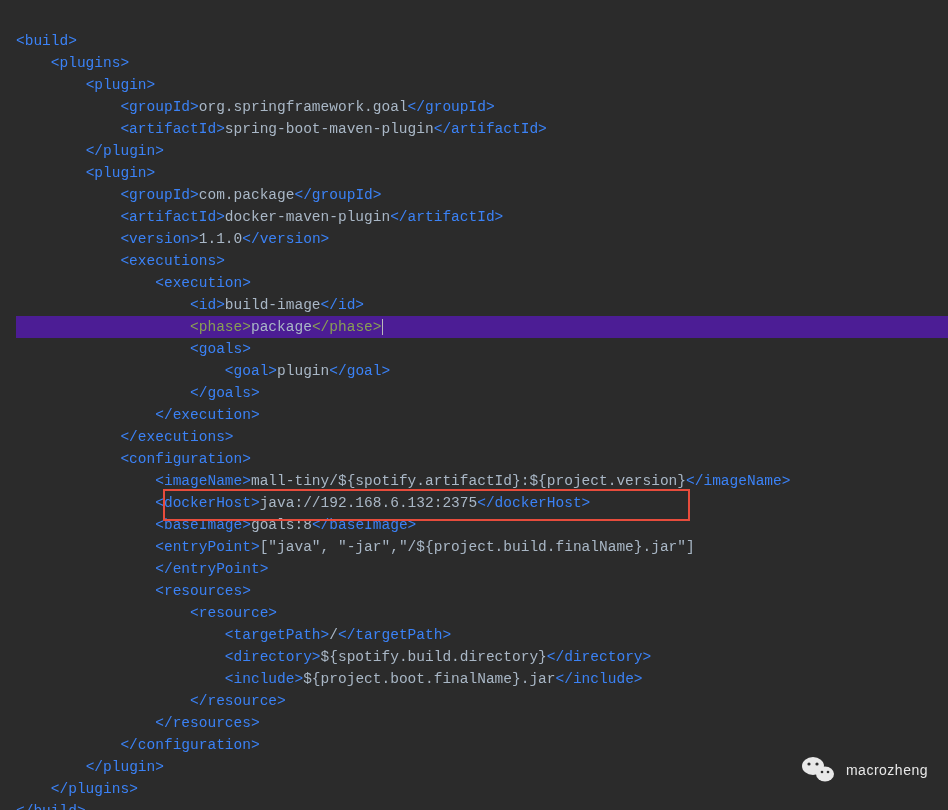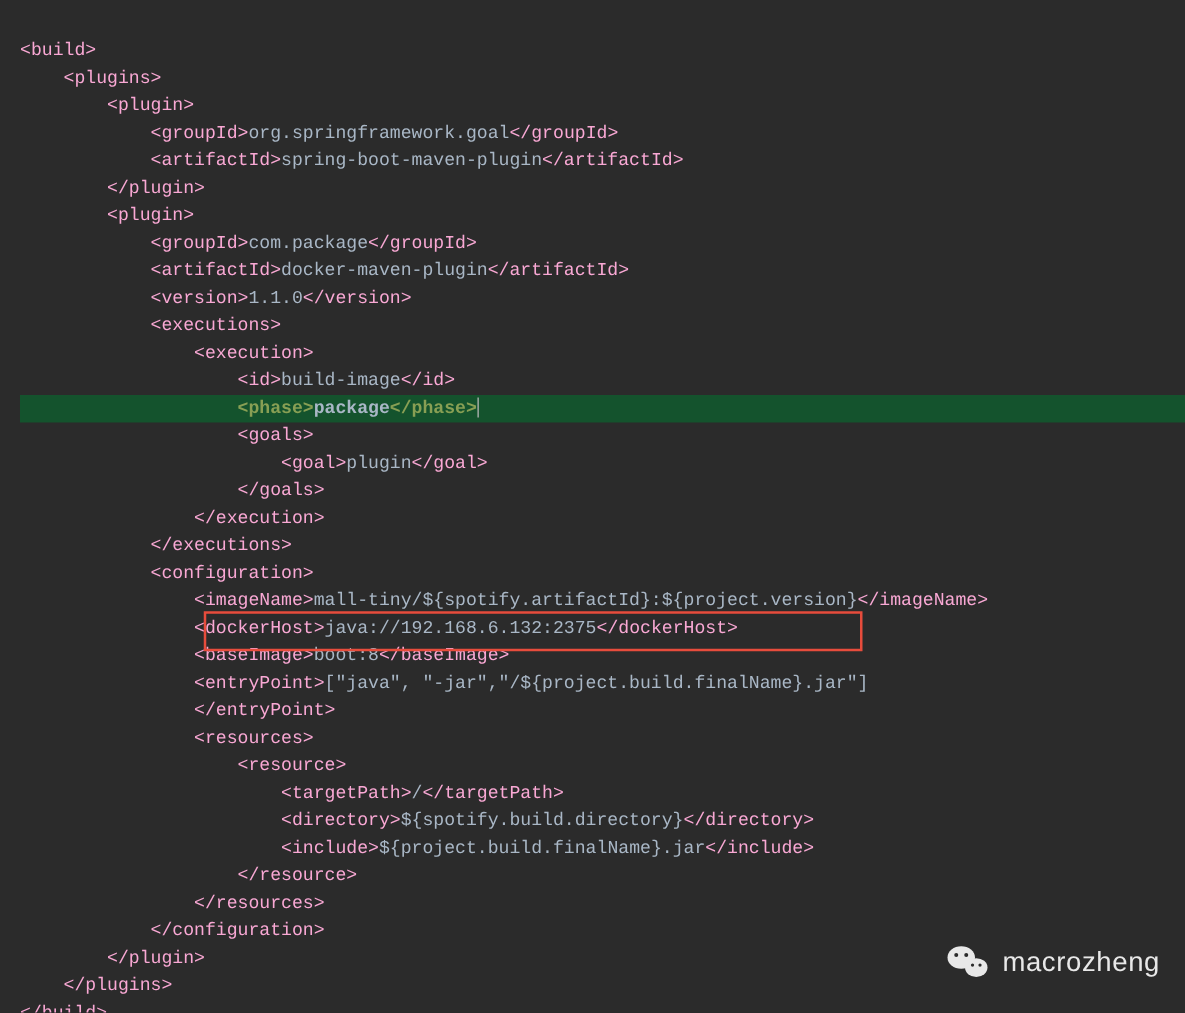--- a/index.html
+++ b/index.html
@@ -12,27 +12,26 @@
     color: #a9b7c6;
     width: 948px;
     height: 810px;
     overflow: hidden;
     position: relative;
   }
   .code {
     padding: 8px 0 0 16px;
     white-space: pre;
   }
-  .tag { color: #f9a8d4; }
+  .tag { color: #3b82f6; }
   .text { color: #a9b7c6; }
   .highlight-line {
-    background: #14532d;
+    background: #4c1d95;
     display: inline-block;
     width: 100%;
-    font-weight: bold;
   }
   .hl-tag { color: #889f54; }
   .cursor {
     display: inline-block;
     width: 1px;
     height: 16px;
     background: #bbbbbb;
     vertical-align: middle;
   }
   .redbox {
@@ -41,21 +40,21 @@
     pointer-events: none;
   }
   .watermark {
     position: absolute;
     right: 20px;
     bottom: 22px;
     display: flex;
     align-items: center;
     color: #e8e8e8;
     font-family: Arial, sans-serif;
-    font-size: 22px;
+    font-size: 14px;
     letter-spacing: 0.5px;
   }
   .wm-icon {
     width: 36px;
     height: 36px;
     margin-right: 10px;
     position: relative;
   }
   
   .wm-icon svg { width:36px; height:36px; }
@@ -79,28 +78,28 @@
                     <span class="tag">&lt;id&gt;</span><span class="text">build-image</span><span class="tag">&lt;/id&gt;</span>
 <span class="highlight-line">                    <span class="hl-tag">&lt;phase&gt;</span><span class="text">package</span><span class="hl-tag">&lt;/phase&gt;</span><span class="cursor"></span></span>
                     <span class="tag">&lt;goals&gt;</span>
                         <span class="tag">&lt;goal&gt;</span><span class="text">plugin</span><span class="tag">&lt;/goal&gt;</span>
                     <span class="tag">&lt;/goals&gt;</span>
                 <span class="tag">&lt;/execution&gt;</span>
             <span class="tag">&lt;/executions&gt;</span>
             <span class="tag">&lt;configuration&gt;</span>
                 <span class="tag">&lt;imageName&gt;</span><span class="text">mall-tiny/${spotify.artifactId}:${project.version}</span><span class="tag">&lt;/imageName&gt;</span>
                 <span class="tag">&lt;dockerHost&gt;</span><span class="text">java://192.168.6.132:2375</span><span class="tag">&lt;/dockerHost&gt;</span>
-                <span class="tag">&lt;baseImage&gt;</span><span class="text">boot:8</span><span class="tag">&lt;/baseImage&gt;</span>
+                <span class="tag">&lt;baseImage&gt;</span><span class="text">goals:8</span><span class="tag">&lt;/baseImage&gt;</span>
                 <span class="tag">&lt;entryPoint&gt;</span><span class="text">["java", "-jar","/${project.build.finalName}.jar"]</span>
                 <span class="tag">&lt;/entryPoint&gt;</span>
                 <span class="tag">&lt;resources&gt;</span>
                     <span class="tag">&lt;resource&gt;</span>
                         <span class="tag">&lt;targetPath&gt;</span><span class="text">/</span><span class="tag">&lt;/targetPath&gt;</span>
                         <span class="tag">&lt;directory&gt;</span><span class="text">${spotify.build.directory}</span><span class="tag">&lt;/directory&gt;</span>
-                        <span class="tag">&lt;include&gt;</span><span class="text">${project.build.finalName}.jar</span><span class="tag">&lt;/include&gt;</span>
+                        <span class="tag">&lt;include&gt;</span><span class="text">${project.boot.finalName}.jar</span><span class="tag">&lt;/include&gt;</span>
                     <span class="tag">&lt;/resource&gt;</span>
                 <span class="tag">&lt;/resources&gt;</span>
             <span class="tag">&lt;/configuration&gt;</span>
         <span class="tag">&lt;/plugin&gt;</span>
     <span class="tag">&lt;/plugins&gt;</span>
 <span class="tag">&lt;/build&gt;</span>
 </div>
 
 <div class="redbox" style="top:489px;left:163px;width:523px;height:28px;"></div>
 

